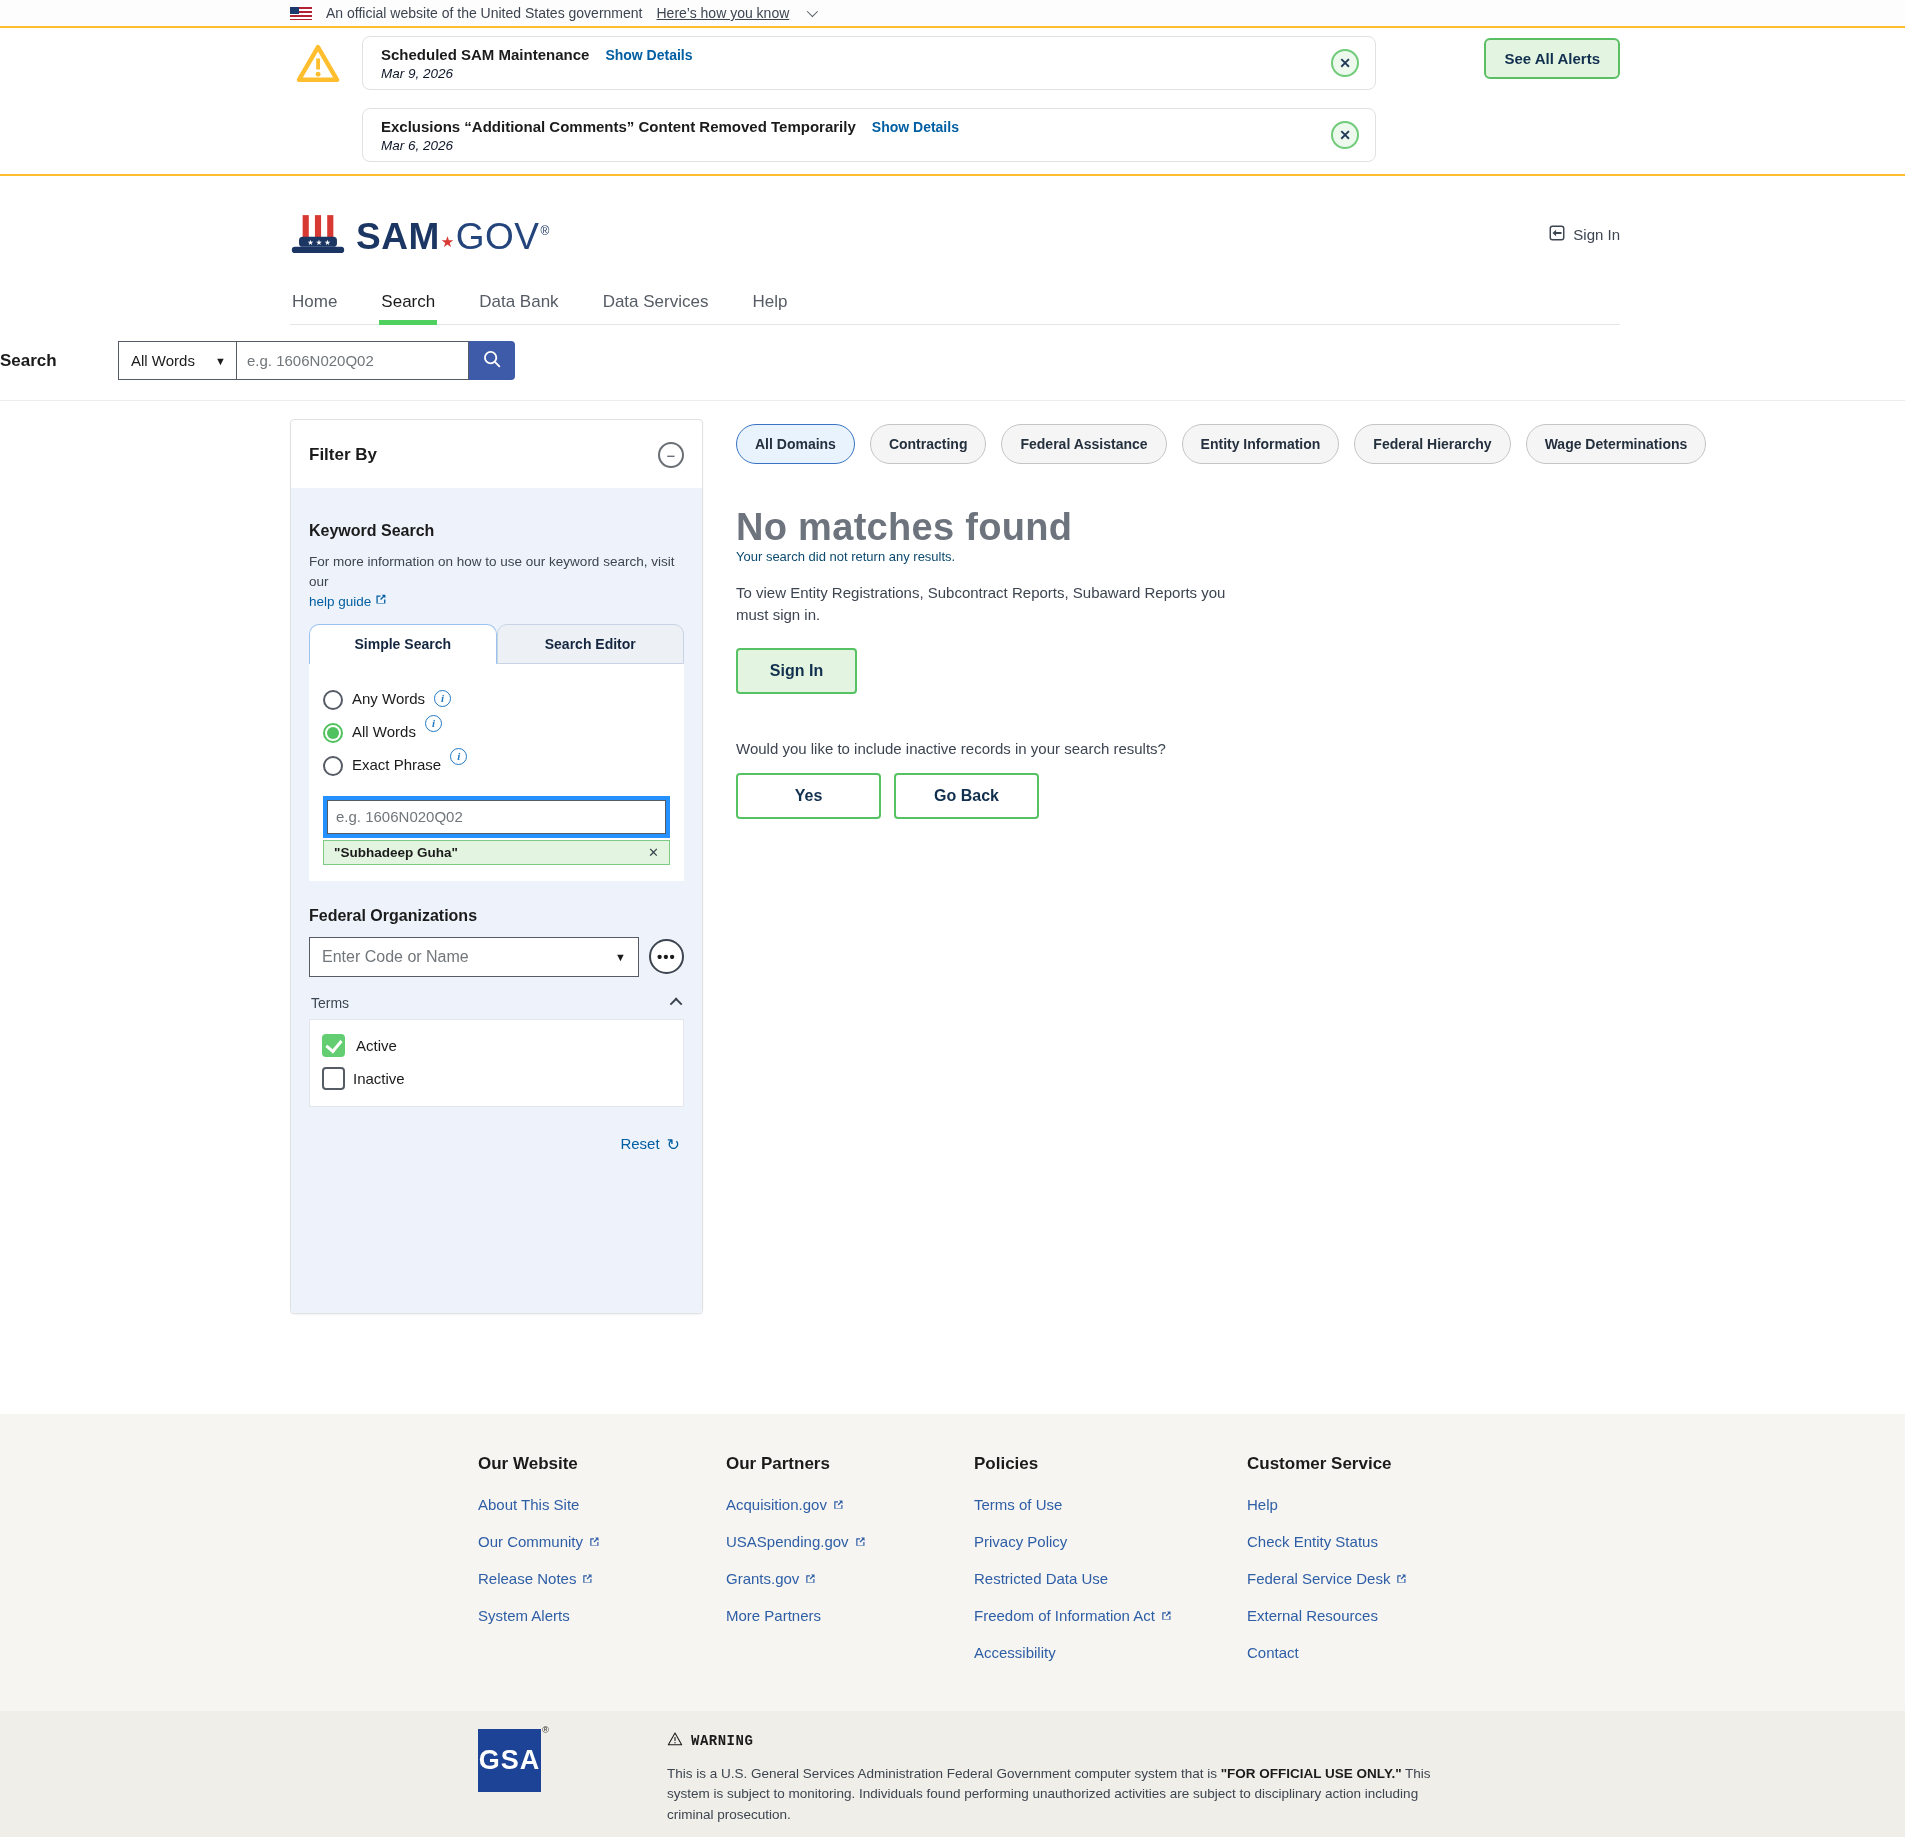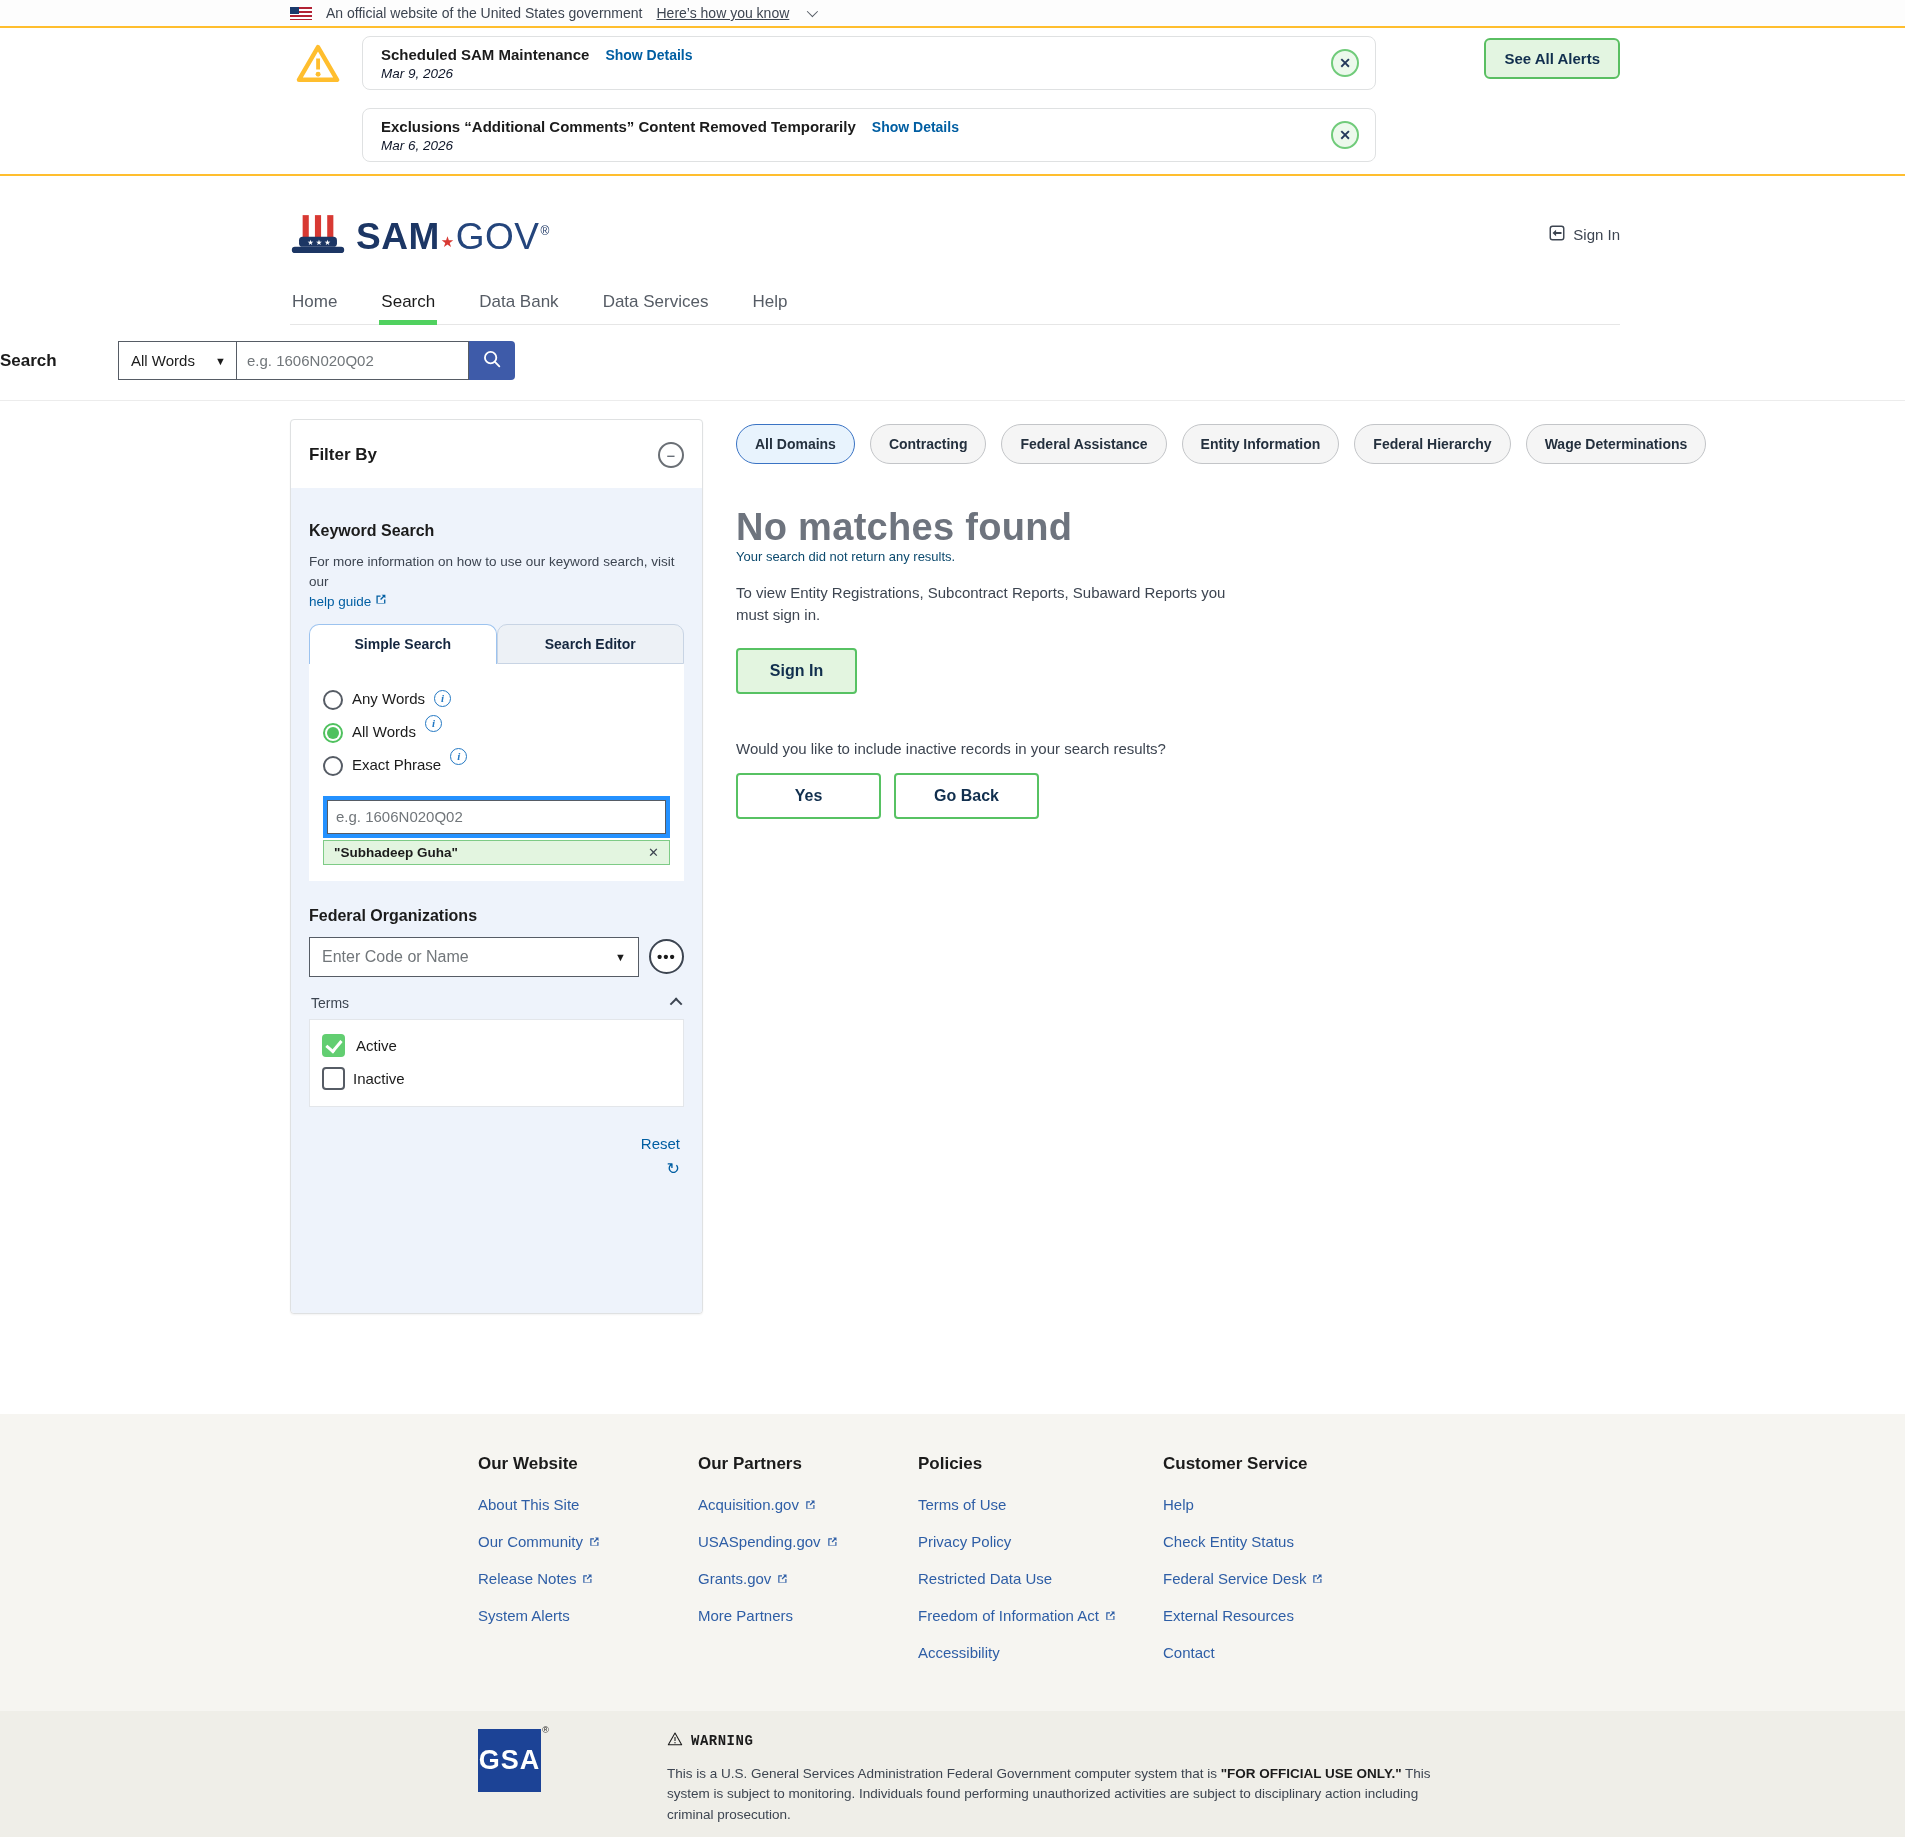--- a/index.html
+++ b/index.html
@@ -123,42 +123,42 @@
   .chev-up { width:9px; height:9px; border-left:2px solid #3d4551; border-top:2px solid #3d4551; transform:rotate(45deg) translateY(2px); cursor:pointer; }
   .status-box { background:#fff; border:1px solid #e3e6ea; padding:14px 12px 16px 12px; margin-top:4px; }
   .check-row { display:flex; align-items:center; gap:11px; }
   .check-row + .check-row { margin-top:10px;gap:8px; }
   .checkbox { width:23px; height:23px; border-radius:4px; flex:none; cursor:pointer; }
   .checkbox.checked { background:#62ce71; position:relative; }
   .checkbox.checked::after { content:""; position:absolute; left:7px; top:3px; width:7px; height:12px;
     border-right:3px solid #fff; border-bottom:3px solid #fff; transform:rotate(40deg); }
   .checkbox.unchecked { background:#fff; border:2px solid #565c65; }
   .check-label { font-size:15px; color:#1b1b1b; }
-  .reset-row { display:flex; justify-content:flex-end; align-items:flex-end; gap:7px; margin-top:28px; padding-right:4px;flex-direction:column; }
+  .reset-row { display:flex; justify-content:flex-end; align-items:flex-start; gap:7px; margin-top:28px; padding-right:4px; }
   .reset-link { color:#005ea2; font-size:15px; text-decoration:none; cursor:pointer; }
   .reset-icon { color:#005ea2; font-size:16px; cursor:pointer; }
 
   
   .results { flex:1; padding-top:5px; }
   .domain-pills { display:flex; gap:15px; }
   .pill { border-radius:22px; padding:11px 18px; font-size:14px; font-weight:bold; color:#24303e;
     background:#f5f5f5; border:1px solid #c3c5c8; cursor:pointer; white-space:nowrap; }
   .pill.active { background:#e8f3fd; border:1px solid #3a73c4; }
   .nm-heading { font-size:38px; font-weight:bold; color:#6e747e; margin-top:42px; letter-spacing:.3px; }
   .nm-msg1 { font-size:13px; color:#0c4a6e; }
   .nm-msg2 { font-size:15px; color:#3d4551; margin-top:18px; max-width:505px; line-height:1.45; }
   .btn-green-solid { margin-top:22px; background:#e3f5e0; border:2px solid #57c263; border-radius:4px;
     padding:12px 0; width:121px; text-align:center; font-weight:bold; font-size:16px; color:#112f4e; cursor:pointer; }
   .nm-question { font-size:15px; color:#3d4551; margin-top:46px; }
   .btn-pair { display:flex; gap:13px; margin-top:16px; }
   .btn-green-outline { background:#fff; border:2px solid #57c263; border-radius:4px; padding:12px 0;
     width:145px; text-align:center; font-weight:bold; font-size:16px; color:#112f4e; cursor:pointer; }
 
   
-  .footer-links { background:#f6f5f1; padding:40px 0 30px 478px; display:flex; gap:30px; }
+  .footer-links { background:#f6f5f1; padding:40px 0 30px 478px; display:flex; gap:58px; }
   .f-col { width:190px; flex:none; }
   .f-col.wide { width:215px; }
   .f-heading { font-weight:bold; font-size:17px; color:#1b1b1b; margin-bottom:22px; }
   .f-link { display:flex; align-items:center; gap:5px; font-size:15px; color:#2e5ea6; margin-bottom:20px;
     text-decoration:none; cursor:pointer; }
 
   .warning-band { background:#efeee8; padding:18px 0 26px 478px; display:flex; gap:126px; }
   .gsa-logo-wrap { position:relative; flex:none; }
   .gsa-logo { width:63px; height:63px; background:#1c4396; color:#fff; display:flex; align-items:center;
     justify-content:center; font-weight:bold; font-size:27px; letter-spacing:1px; }

